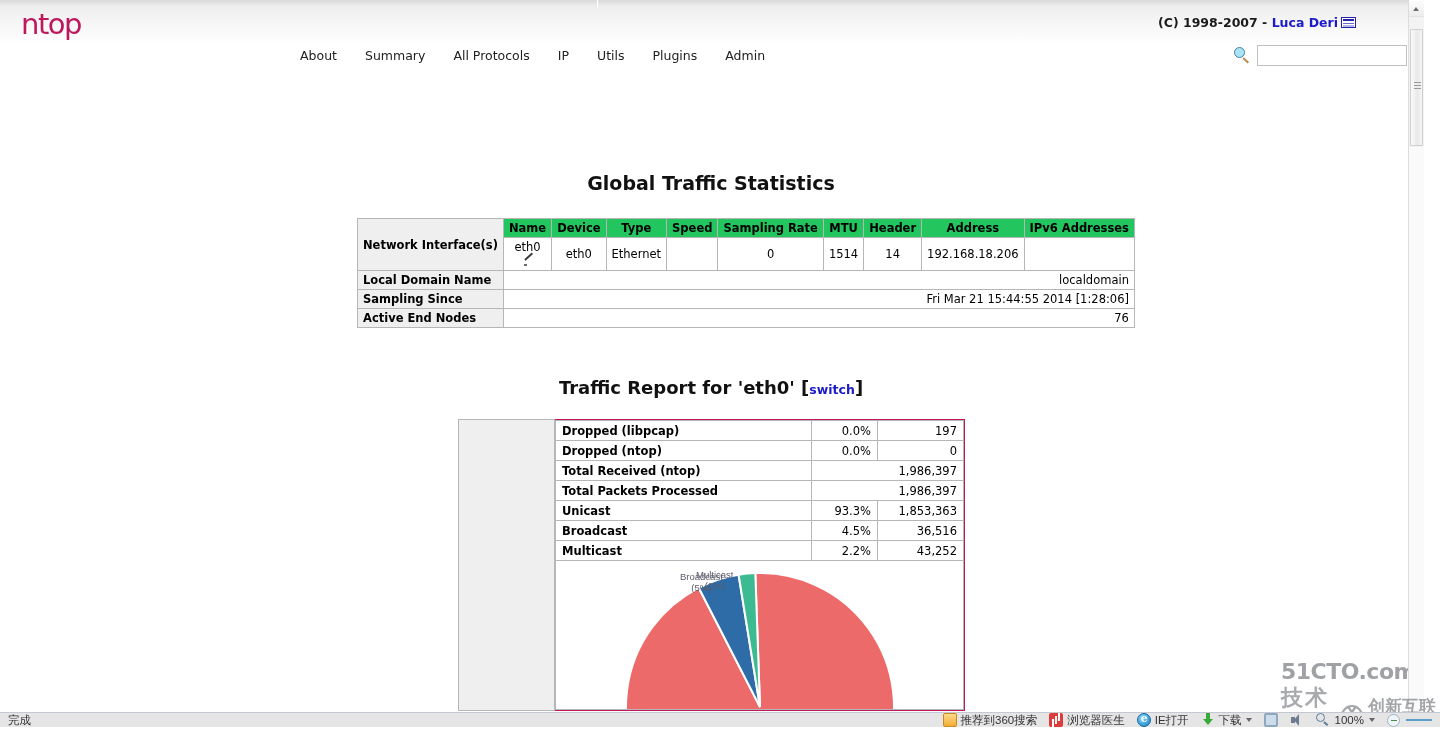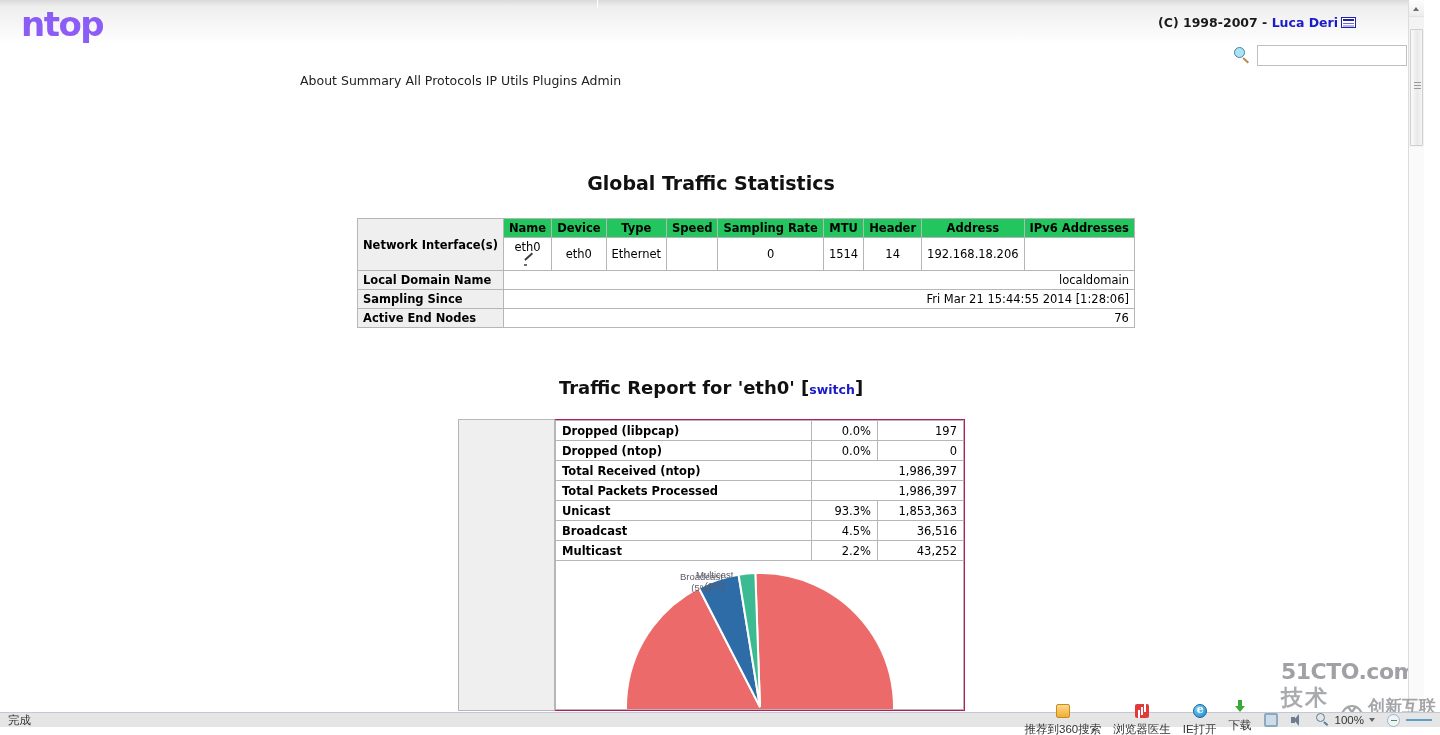--- a/index.html
+++ b/index.html
@@ -28,24 +28,24 @@
     background: linear-gradient(to bottom, #d9d9d9 0px, #ededed 6px, #f6f6f6 24px, #ffffff 44px);
   }
   .header-band-seam {
     position: absolute; left: 597px; top: 0; width: 1px; height: 8px;
     background: #ffffff;
   }
 
   .logo {
     position: absolute; left: 21px; top: 4px;
     font-family: "DejaVu Sans", sans-serif;
-    font-weight: bold;
-    font-size: 34px;
+    font-weight: normal;
+    font-size: 29px;
     letter-spacing: -1.5px;
-    color: #8b5cf6;
+    color: #be185d;
     line-height: 40px;
   }
 
   .copyright {
     position: absolute; right: 68px; top: 15px;
     font-family: "DejaVu Sans", sans-serif;
     font-size: 12.5px;
     font-weight: bold;
     color: #1a1a1a;
     white-space: nowrap;
@@ -91,22 +91,22 @@
     border: 1px solid #bfbfbf;
     background: #ffffff;
     font-family: "Liberation Sans", sans-serif;
     font-size: 11px;
     padding: 0 4px;
     outline: none;
   }
 
   
   .nav {
-    position: absolute; left: 300px; top: 73px;
-    display: flex; align-items: flex-start; gap: 4px;
+    position: absolute; left: 300px; top: 48px;
+    display: flex; align-items: flex-start; gap: 28px;
   }
   .nav a {
     font-family: "DejaVu Sans", sans-serif;
     font-size: 12.5px;
     color: #222222;
     text-decoration: none;
     white-space: nowrap;
   }
 
   
@@ -294,21 +294,21 @@
     display: flex; align-items: center;
     font-family: "Liberation Sans", sans-serif;
     font-size: 11.5px;
     color: #333;
   }
   .sb-left { padding-left: 8px; white-space: nowrap; }
   .sb-right {
     margin-left: auto; display: flex; align-items: center;
     gap: 12px; padding-right: 8px; white-space: nowrap;
   }
-  .sb-item { display: flex; align-items: center; gap: 4px; flex-direction: column; }
+  .sb-item { display: flex; align-items: center; gap: 4px; }
   .sb-ico { width: 14px; height: 14px; position: relative; flex: 0 0 auto; }
 
   .ico-thumb { background: linear-gradient(#ffd98a, #f0ae34); border: 1px solid #c98a20; border-radius: 2px; }
   .ico-doctor { background: #e03a3a; border-radius: 2px; }
   .ico-doctor::after {
     content: ""; position: absolute; left: 6px; top: 3px; width: 2px; height: 8px;
     background: #fff; box-shadow: -3px 3px 0 0 #fff, 3px -3px 0 0 #fff;
   }
   .ico-ie { border-radius: 50%; background: radial-gradient(circle at 35% 30%, #7fd4f5, #1a82c9); border: 1px solid #1266a0; }
   .ico-ie::after { content: "e"; position: absolute; left: 3px; top: -2px; font-size: 11px; font-weight: bold; color: #fff; font-family: "DejaVu Serif", serif; }

